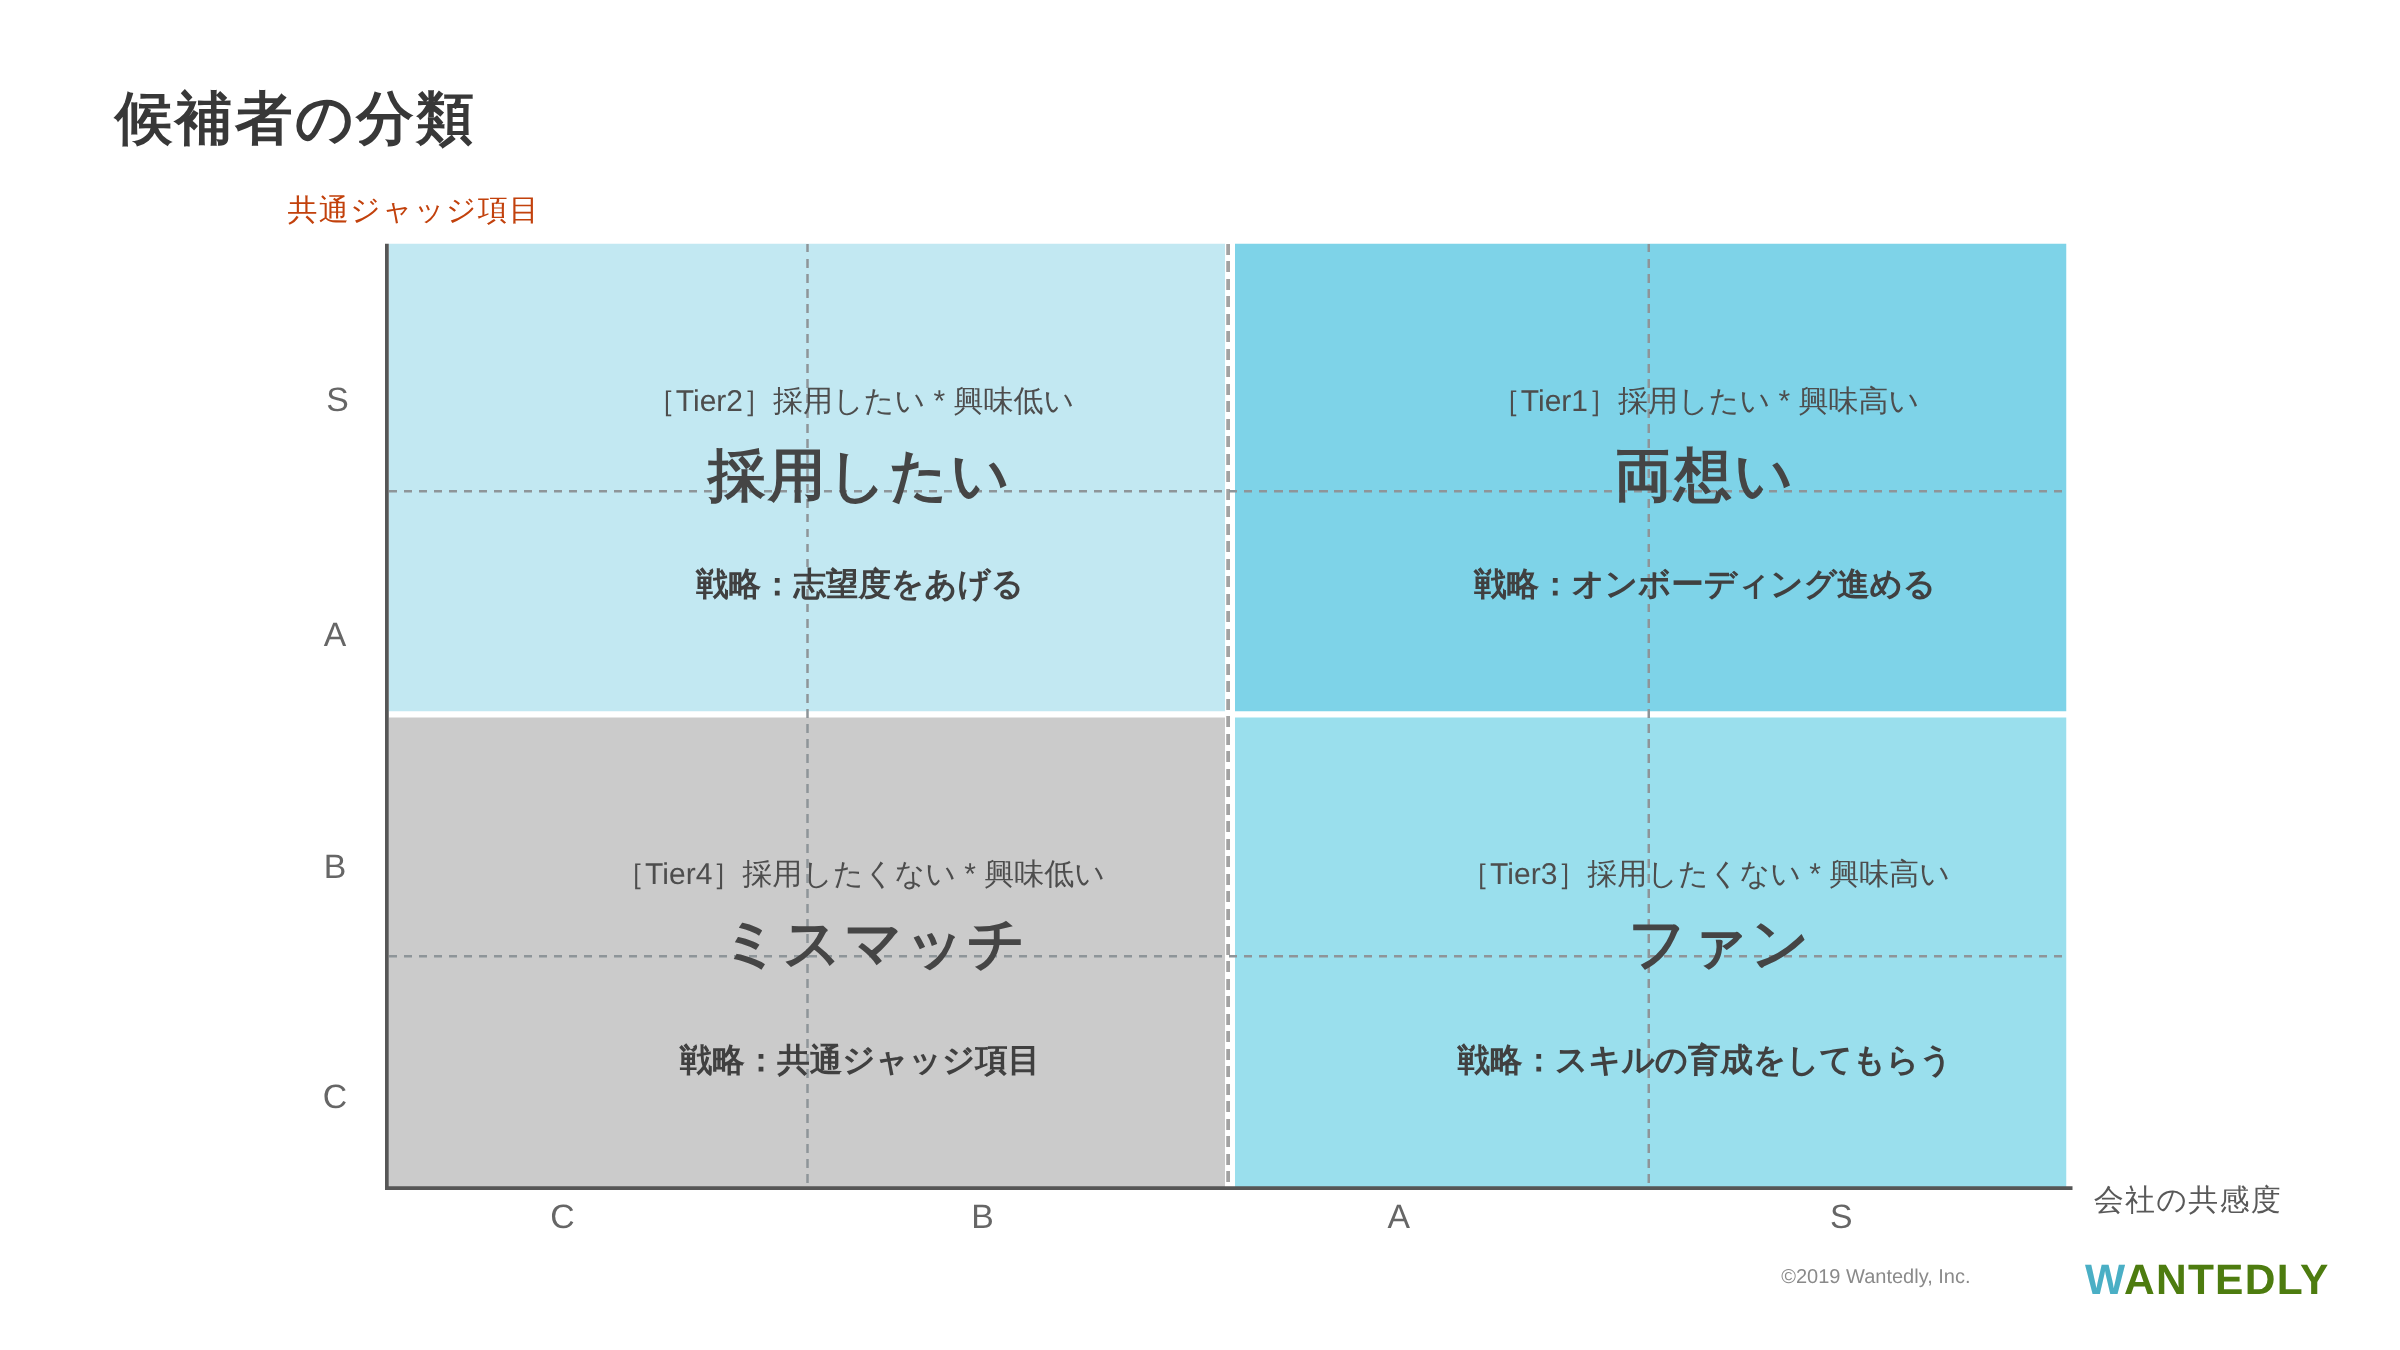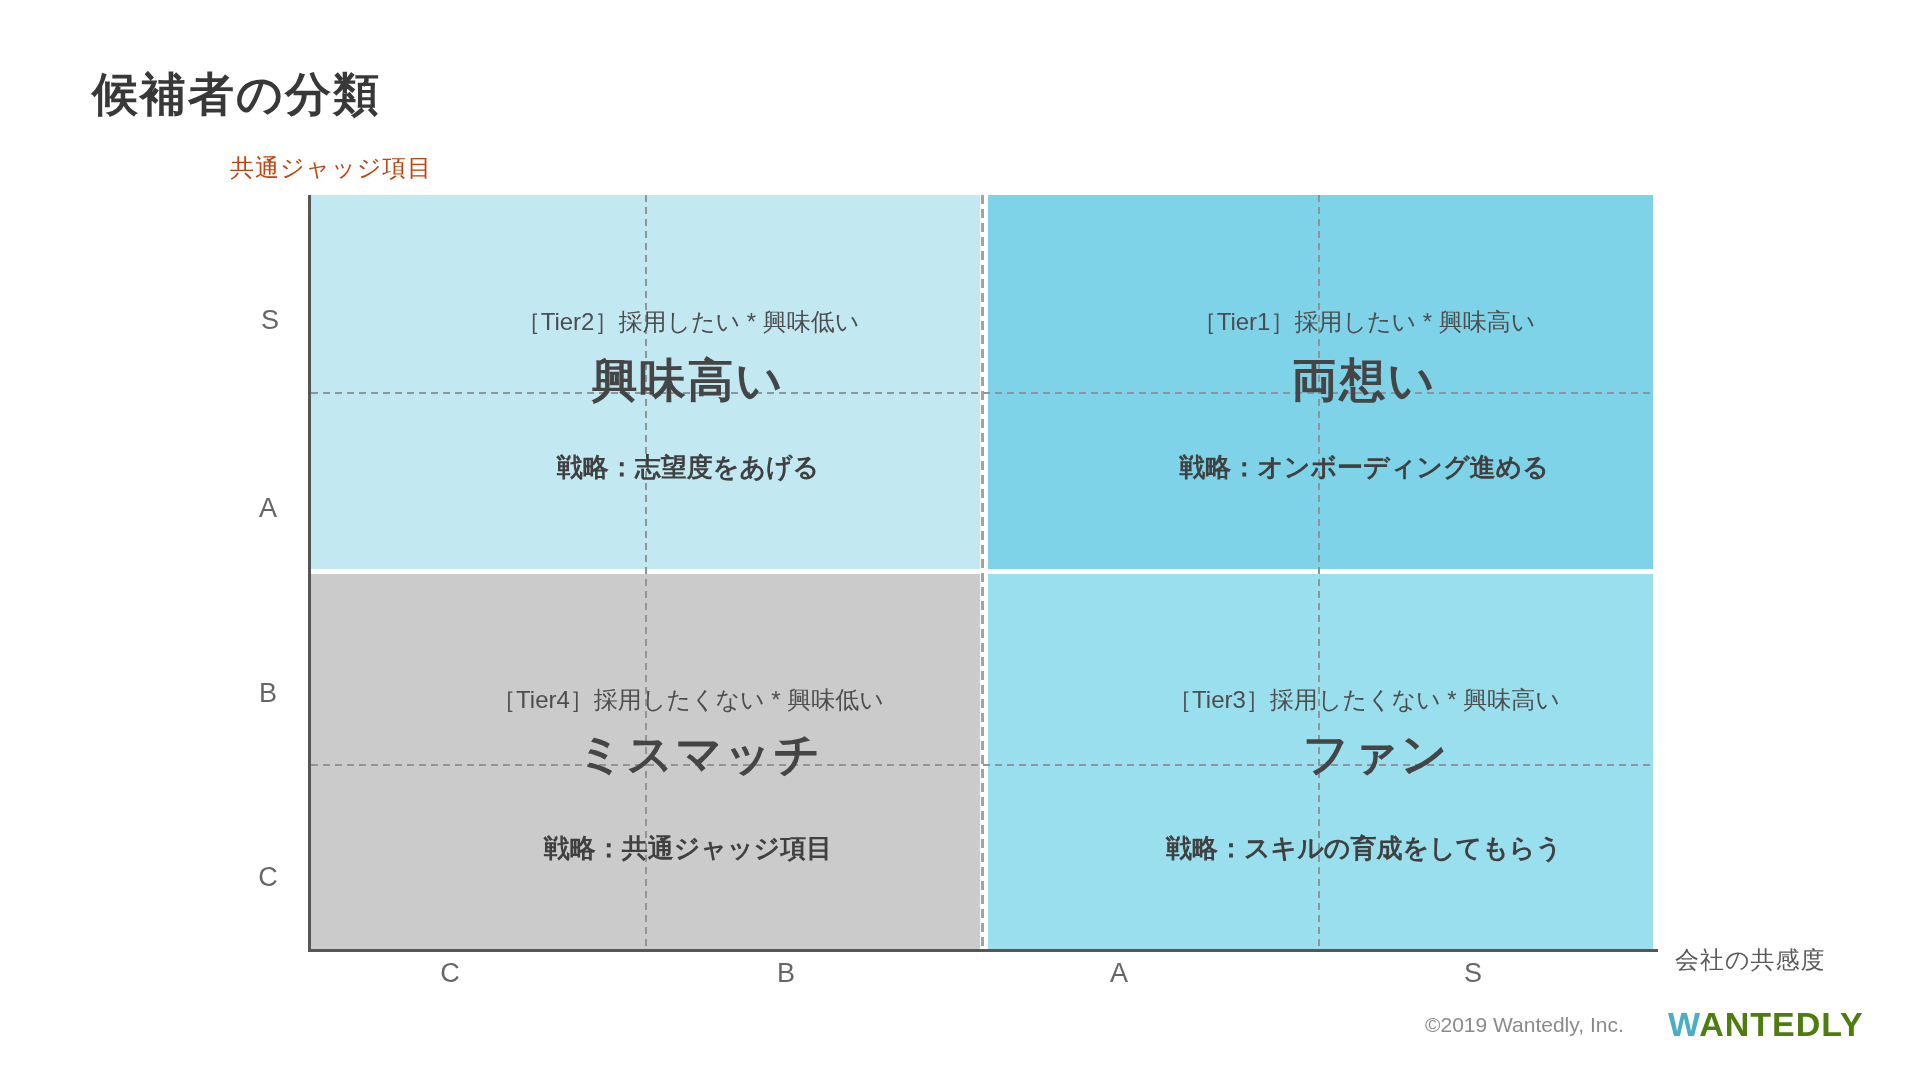--- a/index.html
+++ b/index.html
@@ -56,21 +56,21 @@
   .tier-label{font-size:24px;color:#4d4d4d;}
   .q-heading{font-size:46px;font-weight:bold;color:#454545;letter-spacing:2px;}
   .q-strategy{font-size:26px;font-weight:bold;color:#404040;}
   .row-tier-top{top:308px;}
   .row-head-top{top:353px;}
   .row-strat-top{top:452px;}
   .row-tier-bot{top:686px;}
   .row-head-bot{top:727px;margin-left:12px;}
   .row-strat-bot{top:833px;}
   
-  .copyright{left:1425px;top:1013px;font-size:21px;color:#8a8a8a;}
+  .copyright{left:1425px;top:1013px;font-size:16px;color:#8a8a8a;}
   .logo{left:1668px;top:1005px;font-size:34px;font-weight:800;letter-spacing:1px;}
   .logo-w{color:#4aafc5;}
   .logo-rest{color:#4d7c0f;}
 </style>
 </head>
 <body>
 
 <div class="abs slide-title">候補者の分類</div>
 
 <div class="abs y-axis-label">共通ジャッジ項目</div>
@@ -97,21 +97,21 @@
   <div class="abs vdash vdash-center"></div>
   <div class="abs vdash vdash-right"></div>
   <div class="abs hdash hdash-top"></div>
   <div class="abs hdash hdash-bottom"></div>
 
   <div class="abs axis-y"></div>
   <div class="abs axis-x"></div>
 </div>
 
 <div class="abs qtext qcol-left tier-label row-tier-top">［Tier2］採用したい * 興味低い</div>
-<div class="abs qtext qcol-left q-heading row-head-top">興味高い</div>
+<div class="abs qtext qcol-left q-heading row-head-top">採用したい</div>
 <div class="abs qtext qcol-left q-strategy row-strat-top">戦略：志望度をあげる</div>
 
 <div class="abs qtext qcol-right tier-label row-tier-top">［Tier1］採用したい * 興味高い</div>
 <div class="abs qtext qcol-right q-heading row-head-top">両想い</div>
 <div class="abs qtext qcol-right q-strategy row-strat-top">戦略：オンボーディング進める</div>
 
 <div class="abs qtext qcol-left tier-label row-tier-bot">［Tier4］採用したくない * 興味低い</div>
 <div class="abs qtext qcol-left q-heading row-head-bot">ミスマッチ</div>
 <div class="abs qtext qcol-left q-strategy row-strat-bot">戦略：共通ジャッジ項目</div>
 

